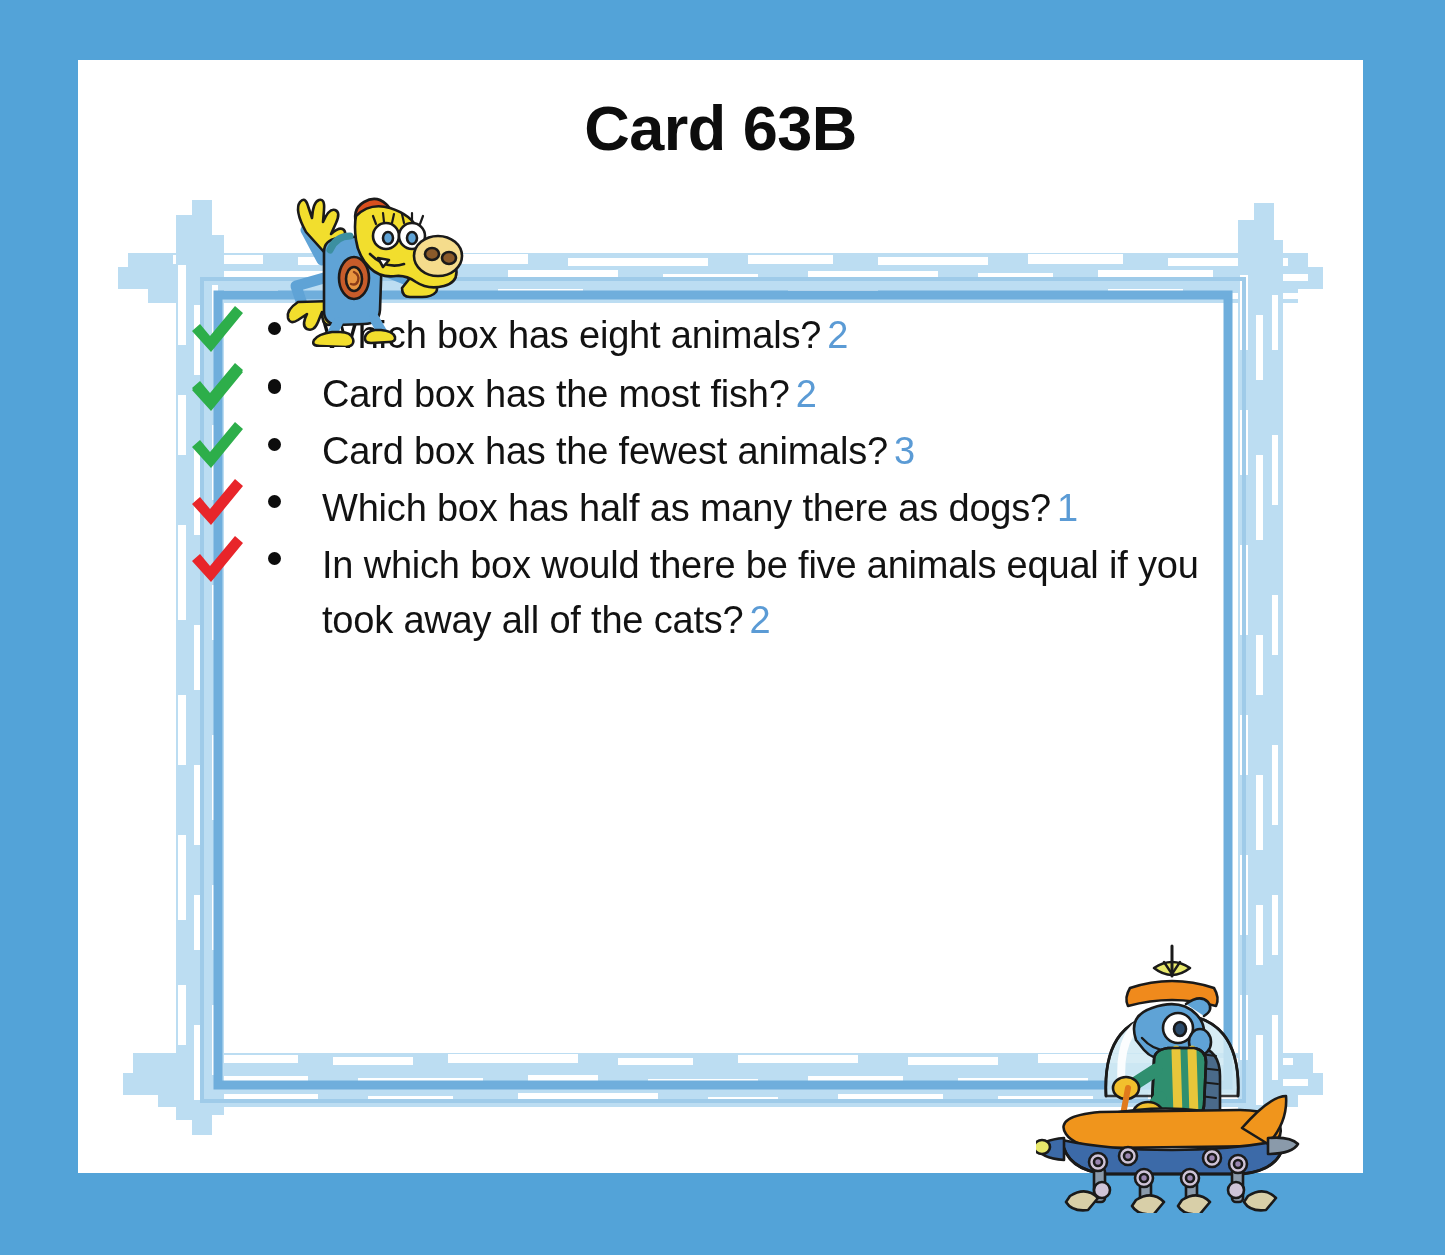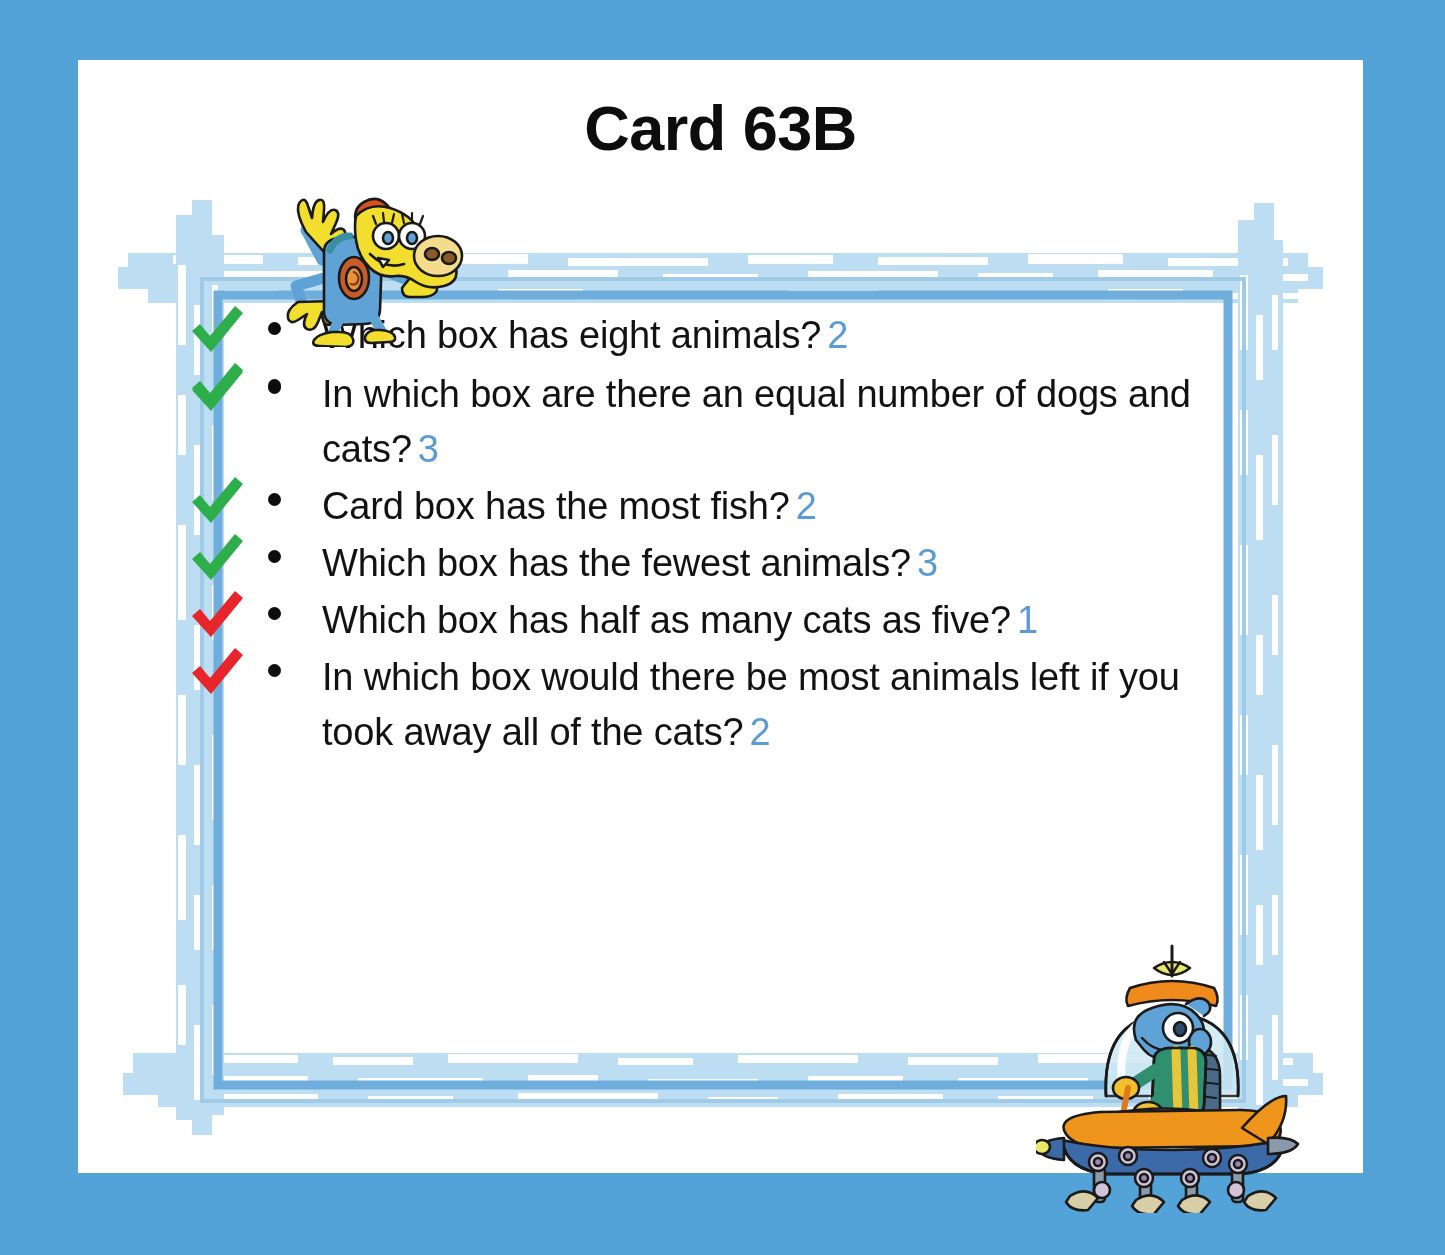--- a/index.html
+++ b/index.html
@@ -246,57 +246,48 @@
         </span>
         <span class="bullet"></span>
       </div>
       <div class="q-row">
         <span class="check">
           <svg viewBox="0 0 58 52">
             <path d="M4 27 L12 20 L22 32 L47 2 L55 9 L23 48 Z" fill="#2dae4a"></path>
           </svg>
         </span>
         <span class="bullet"></span>
-        <span class="q-text"><span>In which box are there an equal number of dogs and cats?</span><span class="answer">3</span></span>
+        <span class="q-text"><span>Card box has the most fish?</span><span class="answer">2</span></span>
       </div>
       <div class="q-row">
         <span class="check">
           <svg viewBox="0 0 58 52">
             <path d="M4 27 L12 20 L22 32 L47 2 L55 9 L23 48 Z" fill="#2dae4a"></path>
           </svg>
         </span>
         <span class="bullet"></span>
-        <span class="q-text"><span>Card box has the most fish?</span><span class="answer">2</span></span>
-      </div>
-      <div class="q-row">
-        <span class="check">
-          <svg viewBox="0 0 58 52">
-            <path d="M4 27 L12 20 L22 32 L47 2 L55 9 L23 48 Z" fill="#2dae4a"></path>
-          </svg>
-        </span>
-        <span class="bullet"></span>
-        <span class="q-text"><span>Which box has the fewest animals?</span><span class="answer">3</span></span>
+        <span class="q-text"><span>Card box has the fewest animals?</span><span class="answer">3</span></span>
       </div>
       <div class="q-row">
         <span class="check">
           <svg viewBox="0 0 58 52">
             <path d="M4 27 L12 20 L22 32 L47 2 L55 9 L23 48 Z" fill="#e8252a"></path>
           </svg>
         </span>
         <span class="bullet"></span>
-        <span class="q-text"><span>Which box has half as many cats as five?</span><span class="answer">1</span></span>
+        <span class="q-text"><span>Which box has half as many there as dogs?</span><span class="answer">1</span></span>
       </div>
       <div class="q-row">
         <span class="check">
           <svg viewBox="0 0 58 52">
             <path d="M4 27 L12 20 L22 32 L47 2 L55 9 L23 48 Z" fill="#e8252a"></path>
           </svg>
         </span>
         <span class="bullet"></span>
-        <span class="q-text"><span>In which box would there be most animals left if you took away all of the cats?</span><span class="answer">2</span></span>
+        <span class="q-text"><span>In which box would there be five animals equal if you took away all of the cats?</span><span class="answer">2</span></span>
       </div>
     </div>
 
   <div id="alien-waver">
     <svg viewBox="0 0 212 165">
       <g stroke="#1a1a1a" stroke-width="2.6" stroke-linejoin="round" stroke-linecap="round">
 
         <path d="M60 78 L44 48" fill="none" stroke="#5fa3d6" stroke-width="11"></path>
         <path d="M44 50 q-12 -22 -6 -30 q5 -6 8 4 l4 12 q1 -16 7 -18 q6 -2 5 10 l-1 12 q6 -14 12 -12 q6 2 1 13 l-5 11 q9 -8 13 -4 q4 5 -6 12 l-14 10 z" fill="#f2de2d"></path>
 

